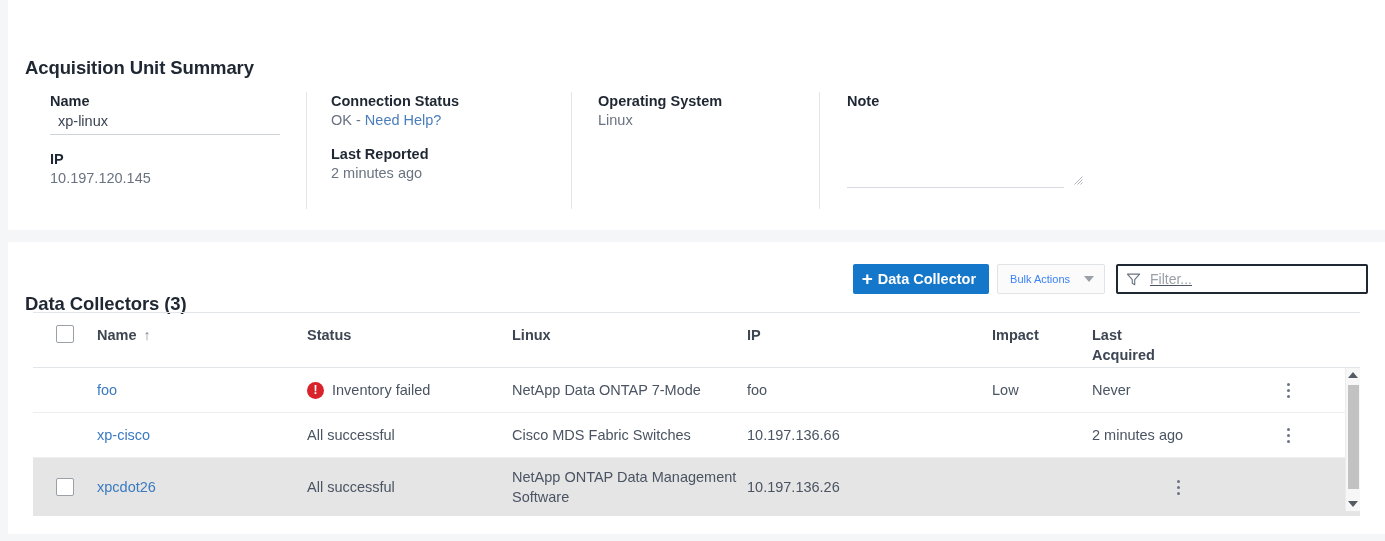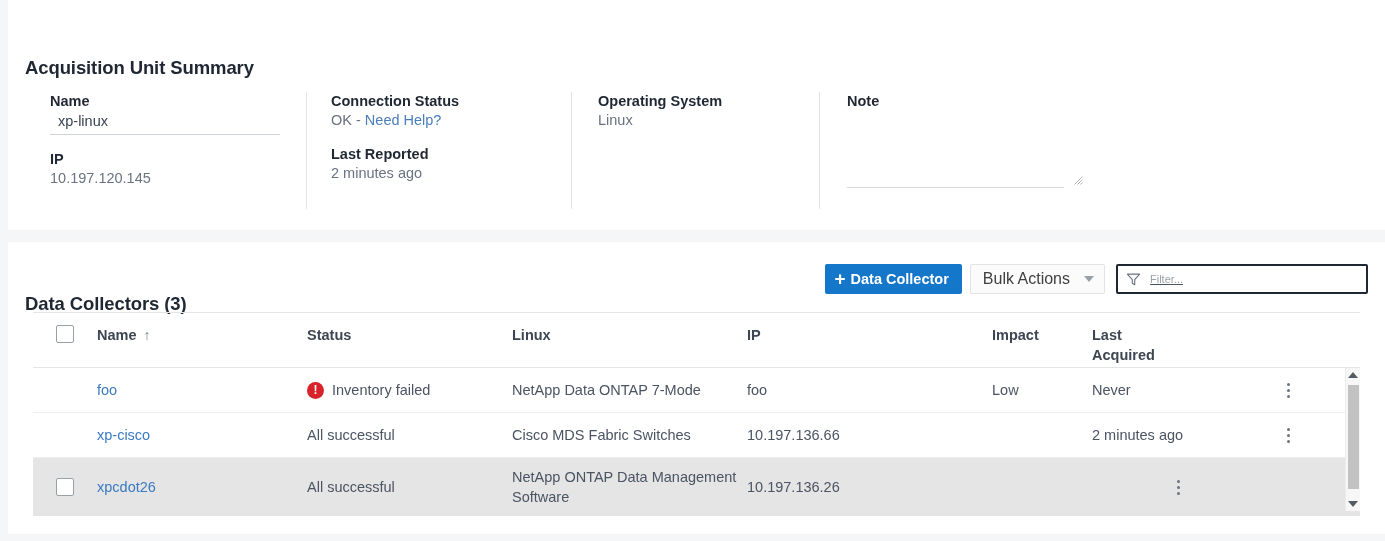--- a/index.html
+++ b/index.html
@@ -128,23 +128,23 @@
   }
   .plus-glyph { font-size: 19px; font-weight: bold; line-height: 1; position: relative; top: -1px; }
 
   .btn-disabled {
     height: 30px;
     margin-left: 8px;
     padding: 0 10px 0 12px;
     background: #fbfbfb;
     border: 1px solid #e1e4e7;
     border-radius: 2px;
-    color: #404040;
-    font-family: "Liberation Sans", sans-serif;
-    font-size: 16px;
+    color: #3b82f6;
+    font-family: "Liberation Sans", sans-serif;
+    font-size: 11px;
     display: flex;
     align-items: center;
     gap: 14px;
     cursor: default;
     white-space: nowrap;
   }
   .caret-down {
     width: 0; height: 0;
     border-left: 5px solid transparent;
     border-right: 5px solid transparent;
@@ -161,21 +161,21 @@
     display: flex;
     align-items: center;
     padding: 0 8px;
     gap: 7px;
   }
   .filter-input {
     border: none; outline: none;
     background: transparent;
     flex: 1;
     font-family: "Liberation Sans", sans-serif;
-    font-size: 11px;
+    font-size: 14px;
     color: #4a5462;
     text-decoration: underline;
   }
   .filter-input::placeholder { color: #9aa0a8; }
 
   
   #table-area {
     position: absolute;
     left: 25px; top: 70px;
     width: 1327px;

